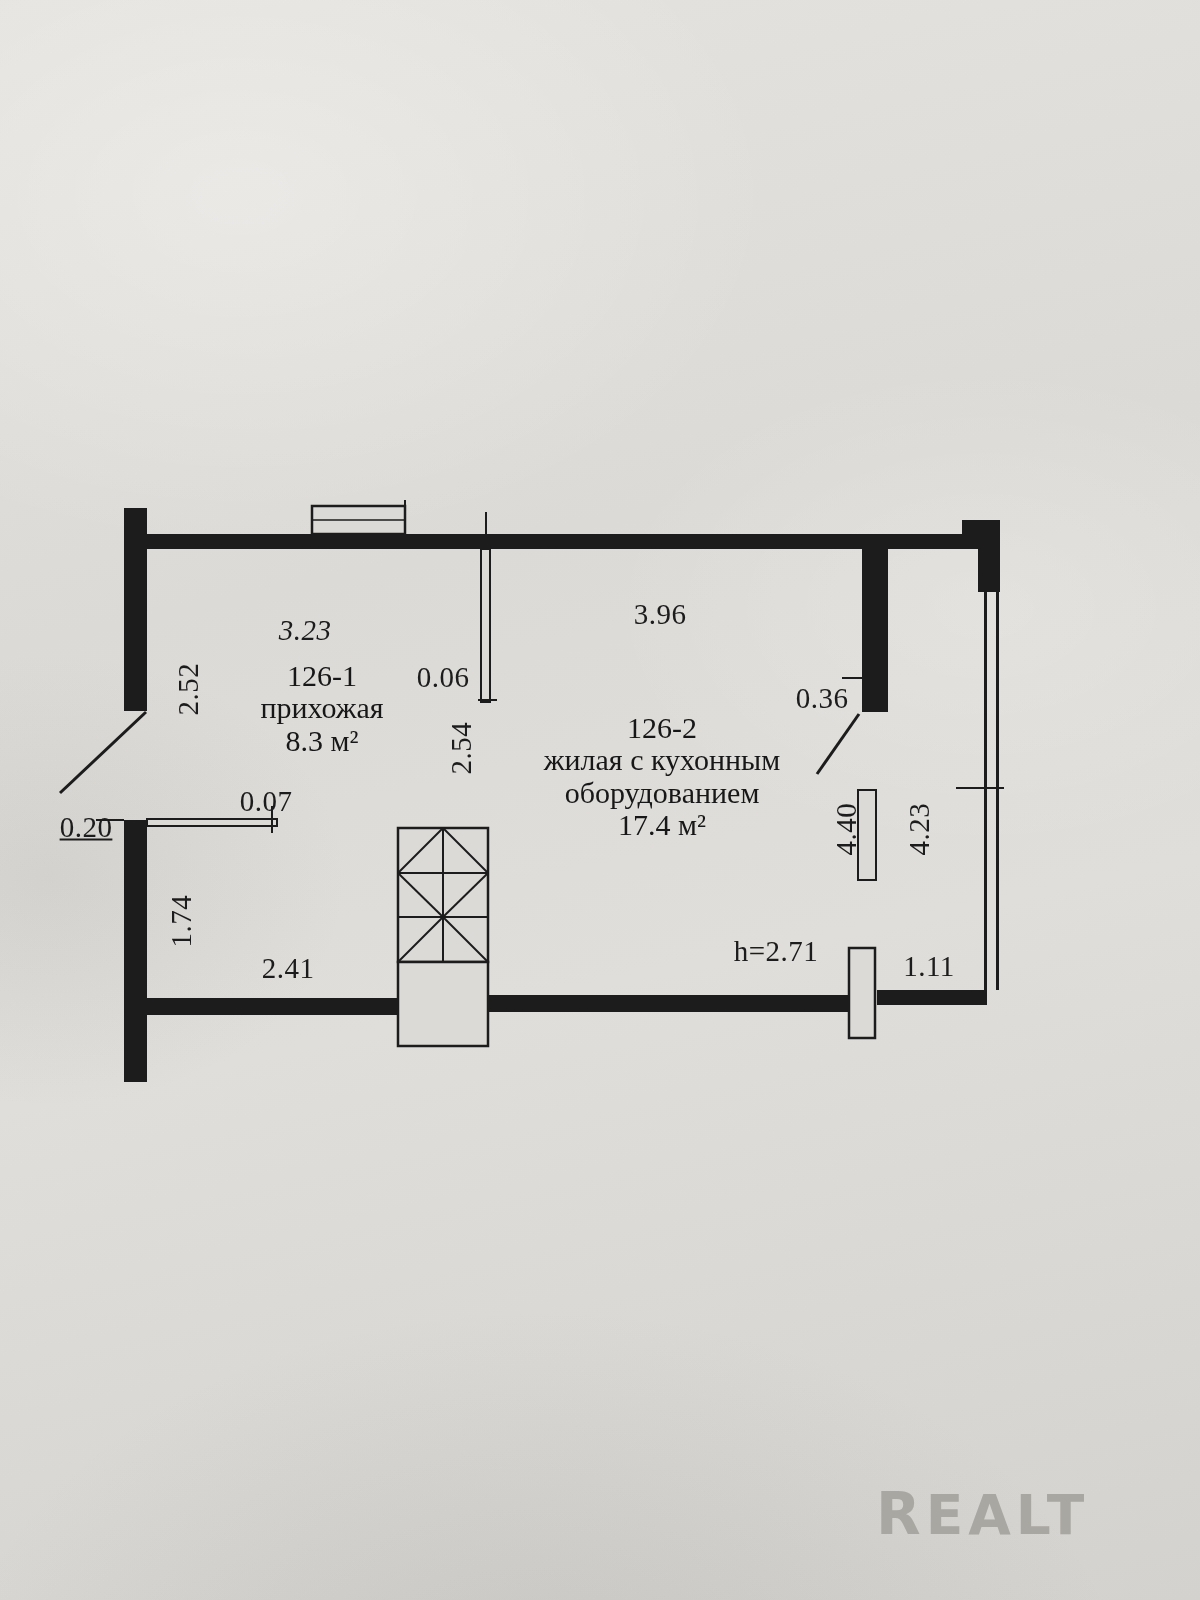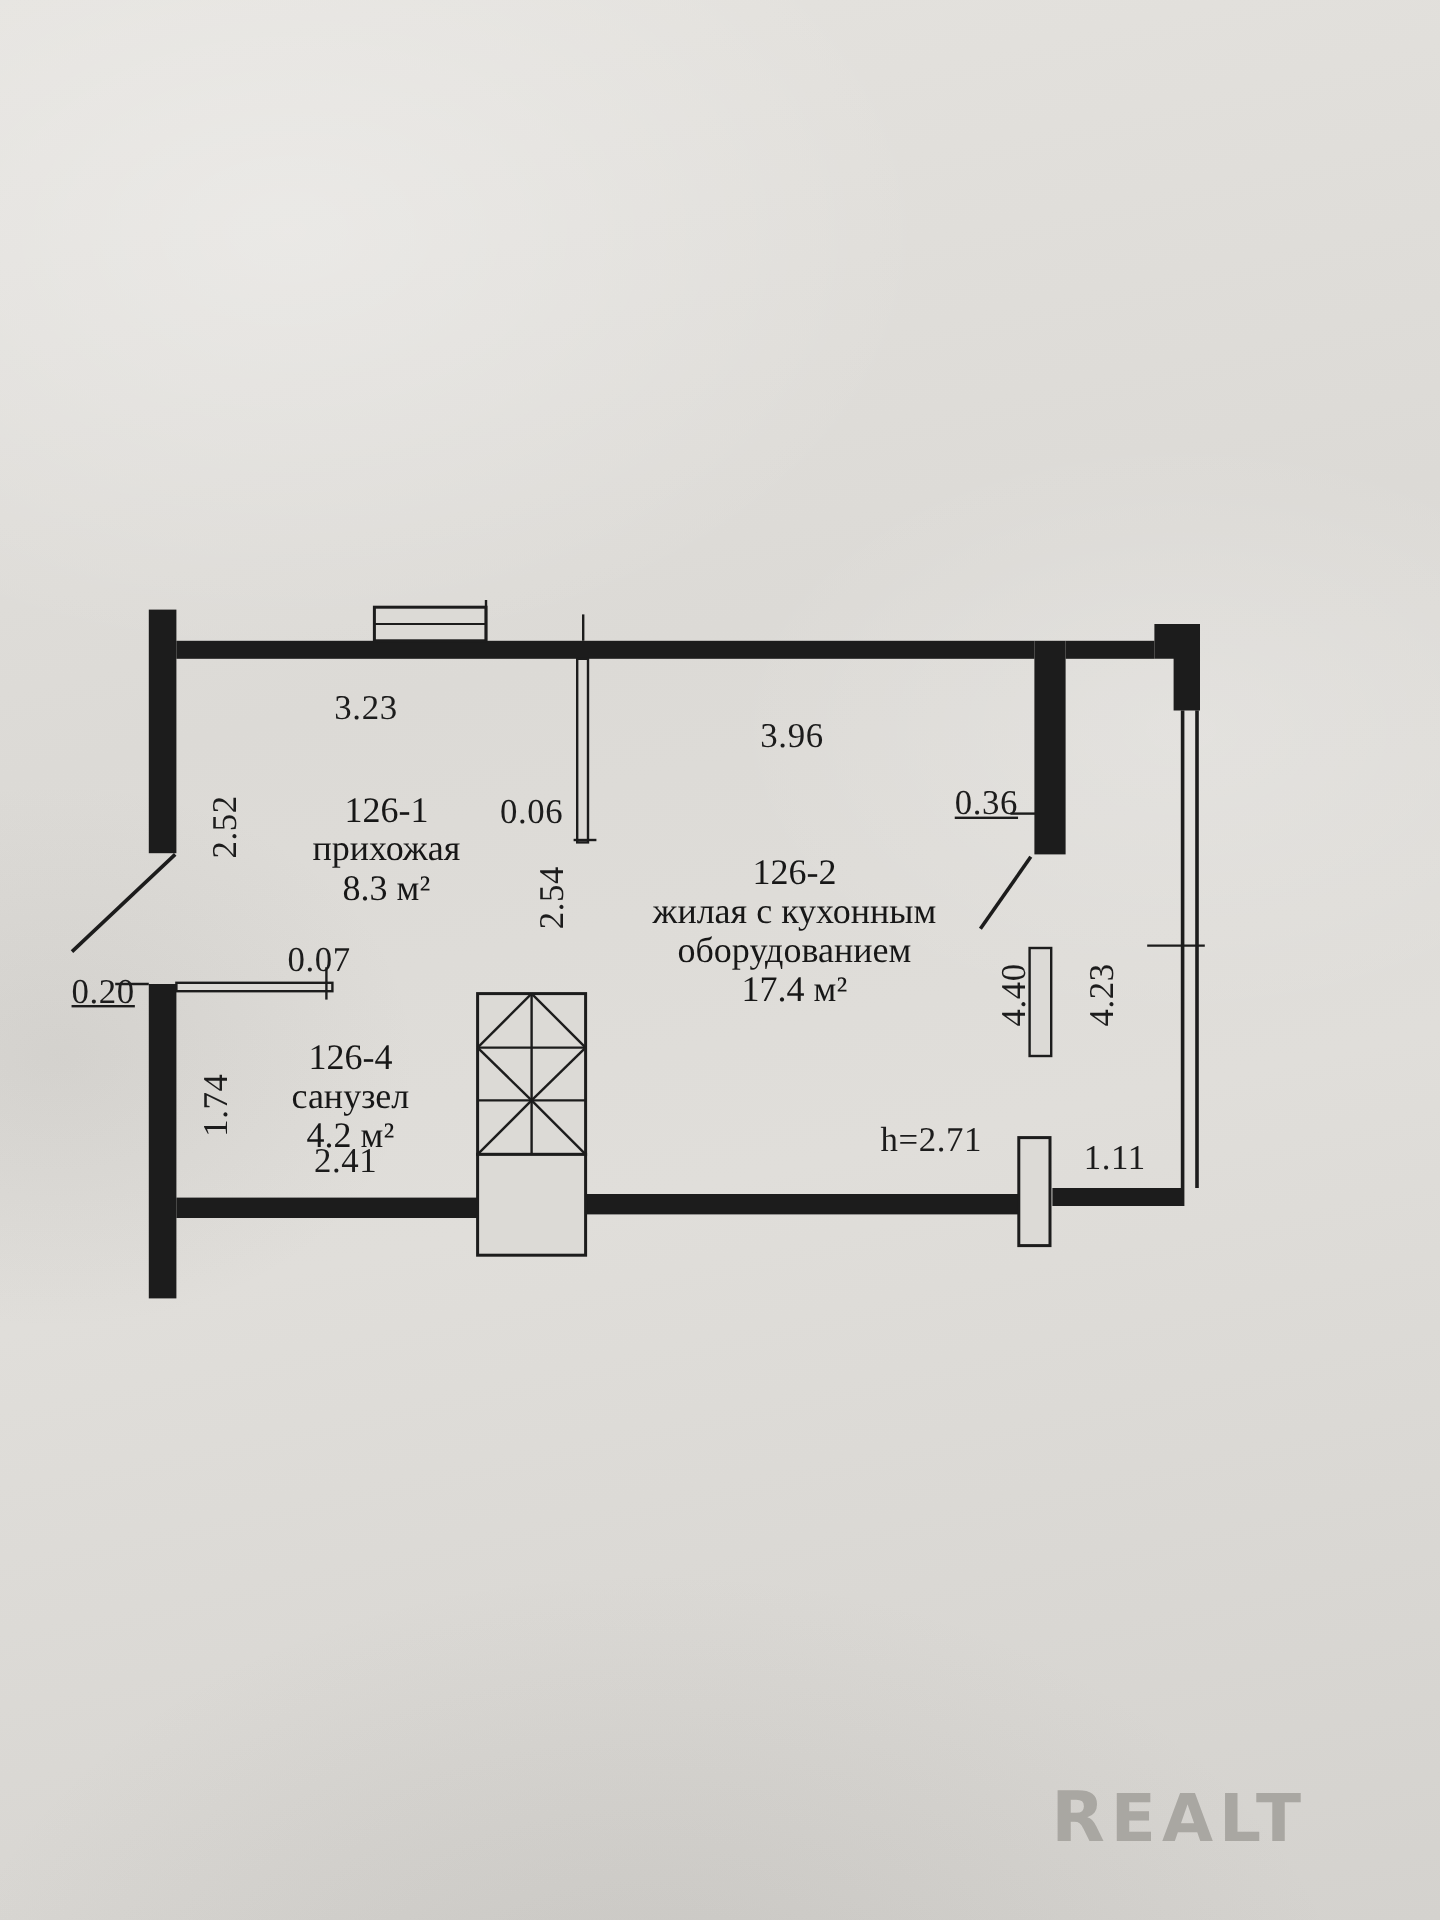--- a/index.html
+++ b/index.html
@@ -107,26 +107,26 @@
 
       <line x1="478" y1="700" x2="497" y2="700" stroke-width="2"></line>
       <line x1="842" y1="678" x2="863" y2="678" stroke-width="2"></line>
       <line x1="96" y1="820" x2="124" y2="820" stroke-width="2"></line>
       <line x1="272" y1="806" x2="272" y2="833" stroke-width="2"></line>
 
       <line x1="956" y1="788" x2="1004" y2="788" stroke-width="2"></line>
     </g>
   </svg>
 
-  <div class="lbl" style="left:305px; top:591px;">3.23</div>
+  <div class="lbl" style="left:305px; top:630px;font-style:italic;">3.23</div>
   <div class="lbl" style="left:660px; top:614px;">3.96</div>
   <div class="lbl vert" style="left:188px; top:689px;">2.52</div>
   <div class="lbl" style="left:443px; top:677px;">0.06</div>
   <div class="lbl vert" style="left:461px; top:748px;">2.54</div>
-  <div class="lbl" style="left:822px; top:670px;text-decoration:underline;">0.36</div>
+  <div class="lbl" style="left:822px; top:698px;">0.36</div>
   <div class="lbl" style="left:86px; top:827px;text-decoration:underline;">0.20</div>
   <div class="lbl" style="left:266px; top:801px;">0.07</div>
   <div class="lbl vert" style="left:181px; top:921px;">1.74</div>
   <div class="lbl" style="left:288px; top:968px;">2.41</div>
   <div class="lbl vert" style="left:846px; top:829px;">4.40</div>
   <div class="lbl vert" style="left:919px; top:829px;">4.23</div>
   <div class="lbl" style="left:776px; top:951px;">h=2.71</div>
   <div class="lbl" style="left:929px; top:966px;">1.11</div>
 
   <div class="room" style="left:322px; top:660px;">
@@ -135,21 +135,16 @@
     <div>8.3 м²</div>
   </div>
 
   <div class="room r2" style="left:662px; top:712px;">
     <div>126-2</div>
     <div>жилая с кухонным оборудованием</div>
     <div>17.4 м²</div>
   </div>
 
 
-  <div class="room" style="left:292px; top:866px;">
-    <div>126-4</div>
-    <div>санузел</div>
-    <div>4.2 м²</div>
-  </div>
 
   <div class="watermark">Realt</div>
 
 </div>
 
 </body></html>

